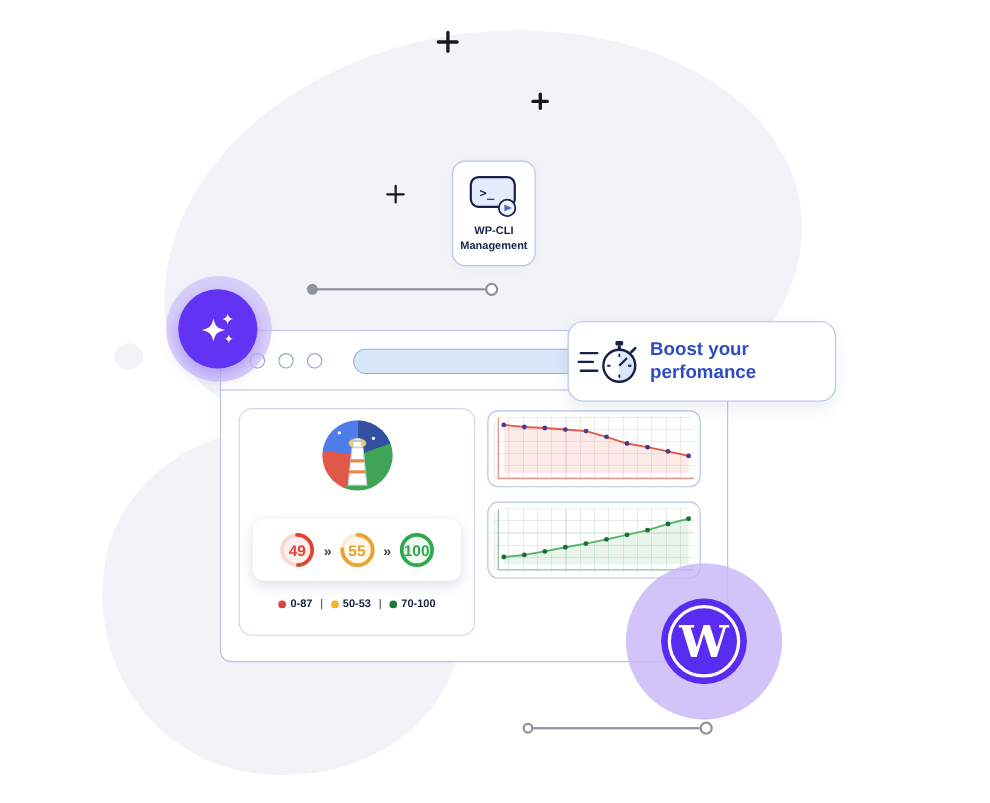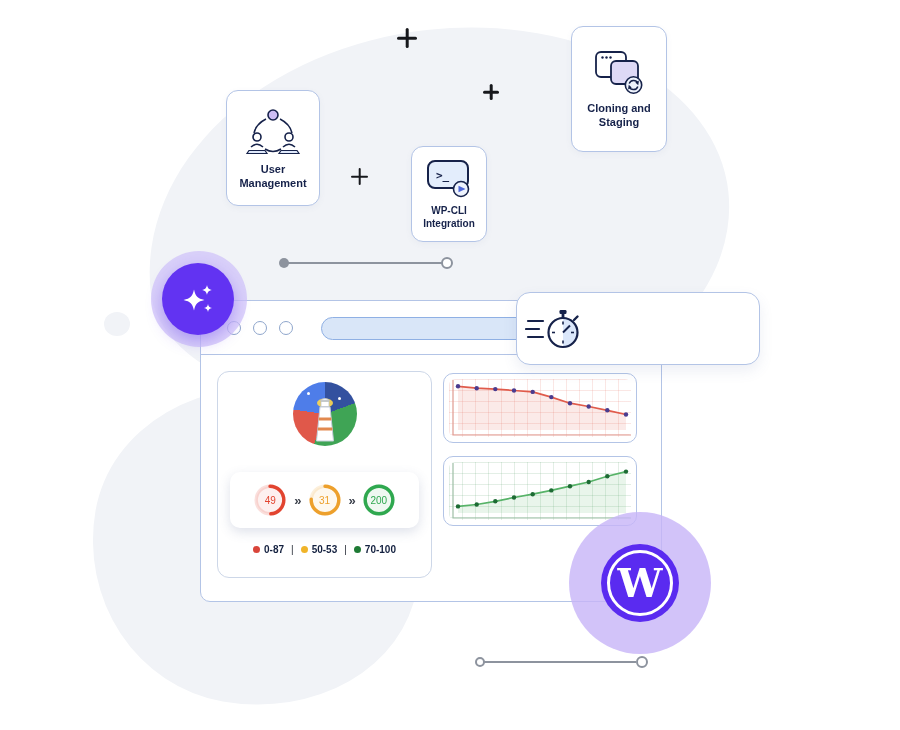--- a/index.html
+++ b/index.html
@@ -62,21 +62,21 @@
   .lh-star{position:absolute;background:#fff;border-radius:50%;}
   #lh-star1{left:14px;top:10px;width:3px;height:3px;}
   #lh-star2{left:45px;top:15px;width:3px;height:3px;}
   #lh-tower{position:absolute;left:50%;bottom:1px;transform:translateX(-50%);}
 
   #score-card{position:absolute;left:12px;right:12px;top:100px;height:56px;background:#fff;border-radius:10px;
     box-shadow:0 4px 12px rgba(70,90,140,.18);display:flex;align-items:center;justify-content:center;gap:7px;}
   .gauge{position:relative;width:34px;height:34px;}
   .gauge svg{display:block;}
   .gauge .val{position:absolute;inset:0;display:flex;align-items:center;justify-content:center;
-    font-size:10px;font-weight:normal;}
+    font-size:14px;font-weight:bold;}
   .gauge-arrow{font-size:13px;font-weight:bold;color:#3a3f4a;letter-spacing:-1px;}
 
   #lh-legend{position:absolute;left:0;right:0;top:172px;display:flex;align-items:center;justify-content:center;
     gap:7px;font-size:10px;font-weight:bold;color:#13203f;}
   .legend-item{display:flex;align-items:center;gap:4px;}
   .legend-dot{width:7px;height:7px;border-radius:50%;display:inline-block;}
   .legend-sep{color:#2a2f3a;font-weight:normal;}
 
   
   .chart-card{position:absolute;left:242px;width:192px;height:68px;background:#fff;
@@ -117,61 +117,31 @@
 <div class="canvas">
 
   <div class="blob" id="blob1"></div>
   <div class="blob" id="blob2"></div>
   <div class="blob" id="blob-dot"></div>
 
   <span class="plus" id="plus-1"></span>
   <span class="plus" id="plus-2"></span>
   <span class="plus" id="plus-3"></span>
 
-  <div class="feature-card" id="card-user">
-    <svg width="56" height="50" viewBox="0 0 56 50">
-      <path d="M21,13 Q11,18 9,27" fill="none" stroke="#16224a" stroke-width="1.5"></path>
-      <path d="M35,13 Q45,18 47,27" fill="none" stroke="#16224a" stroke-width="1.5"></path>
-      <path d="M20,43 Q28,48 36,43" fill="none" stroke="#16224a" stroke-width="1.5"></path>
-      <circle cx="28" cy="9" r="5" fill="#cdbdf4" stroke="#16224a" stroke-width="1.6"></circle>
-      <circle cx="12" cy="31" r="4" fill="#fff" stroke="#16224a" stroke-width="1.6"></circle>
-      <path d="M6,41 Q12,35.5 18,41" fill="none" stroke="#16224a" stroke-width="1.6"></path>
-      <path d="M4,44.5 L20,44.5 L22,47.5 L2,47.5 Z" fill="#dfe9fb" stroke="#16224a" stroke-width="1.2"></path>
-      <circle cx="44" cy="31" r="4" fill="#fff" stroke="#16224a" stroke-width="1.6"></circle>
-      <path d="M38,41 Q44,35.5 50,41" fill="none" stroke="#16224a" stroke-width="1.6"></path>
-      <path d="M36,44.5 L52,44.5 L54,47.5 L34,47.5 Z" fill="#dfe9fb" stroke="#16224a" stroke-width="1.2"></path>
-    </svg>
-    <div class="feature-label">User Management</div>
-  </div>
 
   <div class="feature-card" id="card-wpcli">
     <svg width="46" height="40" viewBox="0 0 46 40">
       <rect x="2" y="3" width="40" height="27" rx="7" fill="#e3edfc" stroke="#16224a" stroke-width="2"></rect>
       <text x="10" y="21" font-size="11" font-weight="bold" fill="#16224a" font-family="'DejaVu Sans Mono',monospace">&gt;_</text>
       <circle cx="35" cy="31" r="7.5" fill="#eef3fd" stroke="#16224a" stroke-width="1.6"></circle>
       <path d="M32.5,27.8 L39.5,31 L32.5,34.2 Z" fill="#4f68d8"></path>
     </svg>
-    <div class="feature-label">WP-CLI Integration</div>
-  </div>
-
-  <div class="feature-card" id="card-cloning">
-    <svg width="52" height="46" viewBox="0 0 52 46">
-      <rect x="3" y="3" width="30" height="25" rx="5" fill="#fff" stroke="#16224a" stroke-width="1.8"></rect>
-      <circle cx="9.5" cy="8.5" r="1.2" fill="#16224a"></circle>
-      <circle cx="13.5" cy="8.5" r="1.2" fill="#16224a"></circle>
-      <circle cx="17.5" cy="8.5" r="1.2" fill="#16224a"></circle>
-      <rect x="18" y="12" width="27" height="23" rx="5" fill="#ded9f6" stroke="#16224a" stroke-width="1.8"></rect>
-      <circle cx="40.5" cy="36" r="8.2" fill="#eef3fd" stroke="#16224a" stroke-width="1.6"></circle>
-      <path d="M36.2,34.6 A4.6,4.6 0 0 1 44.8,34.2" fill="none" stroke="#16224a" stroke-width="1.5"></path>
-      <polygon points="45.9,31.6 45.3,36.2 42.3,33.6" fill="#16224a"></polygon>
-      <path d="M44.8,37.4 A4.6,4.6 0 0 1 36.2,37.8" fill="none" stroke="#16224a" stroke-width="1.5"></path>
-      <polygon points="35.1,40.4 35.7,35.8 38.7,38.4" fill="#16224a"></polygon>
-    </svg>
-    <div class="feature-label">Cloning and Staging</div>
-  </div>
+    <div class="feature-label">WP-CLI Management</div>
+  </div>
+
 
   <div class="connector-line" id="conn1-line"></div>
   <span class="connector-cap cap-filled" id="conn1-start"></span>
   <span class="connector-cap cap-open" id="conn1-end"></span>
 
   <div id="browser">
     <div id="browser-topbar">
       <span class="win-dot" id="win-dot-1"></span>
       <span class="win-dot" id="win-dot-2"></span>
       <span class="win-dot" id="win-dot-3"></span>
@@ -199,29 +169,29 @@
             <circle class="arc" cx="17" cy="17" r="13.8" stroke-width="3.4" pathLength="100" fill="none" stroke-linecap="round" transform="rotate(-90 17 17)" stroke="#e2442f" stroke-dasharray="49.0 100"></circle>
           </svg>
           <span class="val" style="color: rgb(226, 68, 47);">49</span>
         </div>
         <span class="gauge-arrow">»</span>
         <div class="gauge">
           <svg width="34" height="34" viewBox="0 0 34 34">
             <circle class="track" cx="17" cy="17" r="13.8" stroke-width="3.4" pathLength="100" fill="#eda02c14" stroke="#eda02c2b"></circle>
             <circle class="arc" cx="17" cy="17" r="13.8" stroke-width="3.4" pathLength="100" fill="none" stroke-linecap="round" transform="rotate(-90 17 17)" stroke="#eda02c" stroke-dasharray="76.0 100"></circle>
           </svg>
-          <span class="val" style="color: rgb(237, 160, 44);">31</span>
+          <span class="val" style="color: rgb(237, 160, 44);">55</span>
         </div>
         <span class="gauge-arrow">»</span>
         <div class="gauge">
           <svg width="34" height="34" viewBox="0 0 34 34">
             <circle class="track" cx="17" cy="17" r="13.8" stroke-width="3.4" pathLength="100" fill="#2fa84f14" stroke="#2fa84f2b"></circle>
             <circle class="arc" cx="17" cy="17" r="13.8" stroke-width="3.4" pathLength="100" fill="none" stroke-linecap="round" transform="rotate(-90 17 17)" stroke="#2fa84f" stroke-dasharray="100.0 100"></circle>
           </svg>
-          <span class="val" style="color: rgb(47, 168, 79);">200</span>
+          <span class="val" style="color: rgb(47, 168, 79);">100</span>
         </div>
       </div>
 
       <div id="lh-legend">
         <span class="legend-item">
           <span class="legend-dot" style="background: rgb(217, 69, 58);"></span>
           <span>0-87</span>
         </span>
         <span class="legend-sep">|</span>
         <span class="legend-item">
@@ -287,20 +257,24 @@
         <line x1="38" y1="16.5" x2="38" y2="19.5"></line>
         <line x1="38" y1="35.5" x2="38" y2="38.5"></line>
         <line x1="27" y1="27.5" x2="30" y2="27.5"></line>
         <line x1="46" y1="27.5" x2="49" y2="27.5"></line>
       </g>
       <line x1="38" y1="27.5" x2="45" y2="20.5" stroke="#16224a" stroke-width="2"></line>
       <rect x="34.5" y="5" width="7" height="4" rx="1.2" fill="#16224a"></rect>
       <rect x="36.6" y="9" width="2.8" height="4" fill="#16224a"></rect>
       <line x1="49" y1="15" x2="52.5" y2="11.5" stroke="#16224a" stroke-width="2.4" stroke-linecap="round"></line>
     </svg>
+    <div id="boost-title">
+      <div>Boost your</div>
+      <div>perfomance</div>
+    </div>
   </div>
 
   <div id="sparkle-halo"></div>
   <div id="sparkle-circle">
     <svg width="42" height="42" viewBox="0 0 42 42">
       <defs>
         <path id="spark" d="M0,-10 C1.6,-3.2 3.2,-1.6 10,0 C3.2,1.6 1.6,3.2 0,10 C-1.6,3.2 -3.2,1.6 -10,0 C-3.2,-1.6 -1.6,-3.2 0,-10 Z"></path>
       </defs>
       <use href="#spark" transform="translate(17,22) scale(1.05)" fill="#fff"></use>
       <use href="#spark" transform="translate(30,12) scale(0.5)" fill="#fff"></use>

